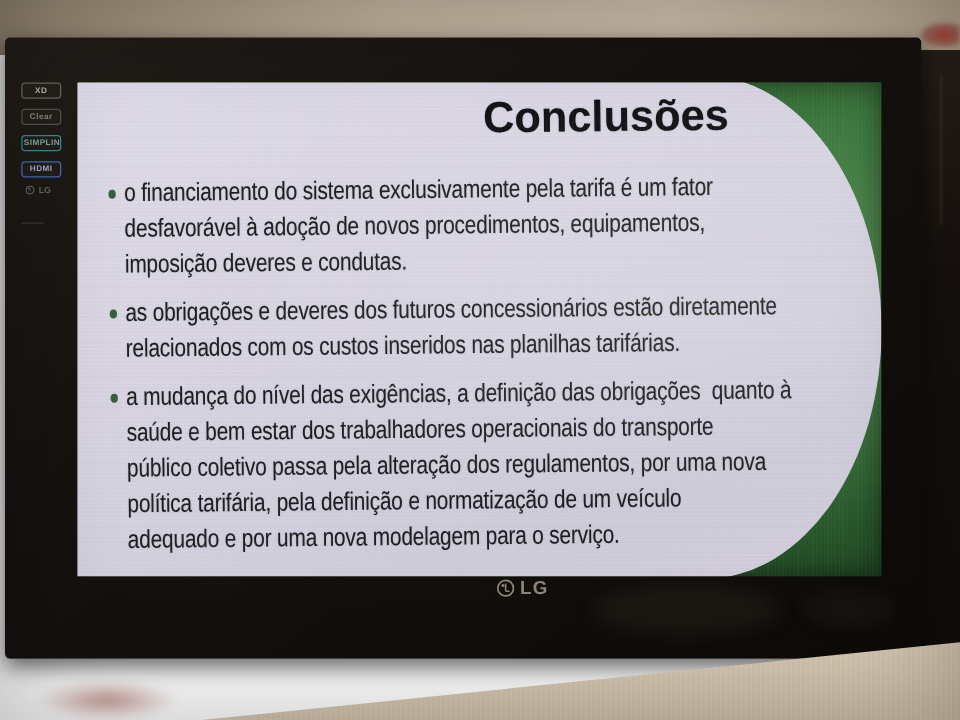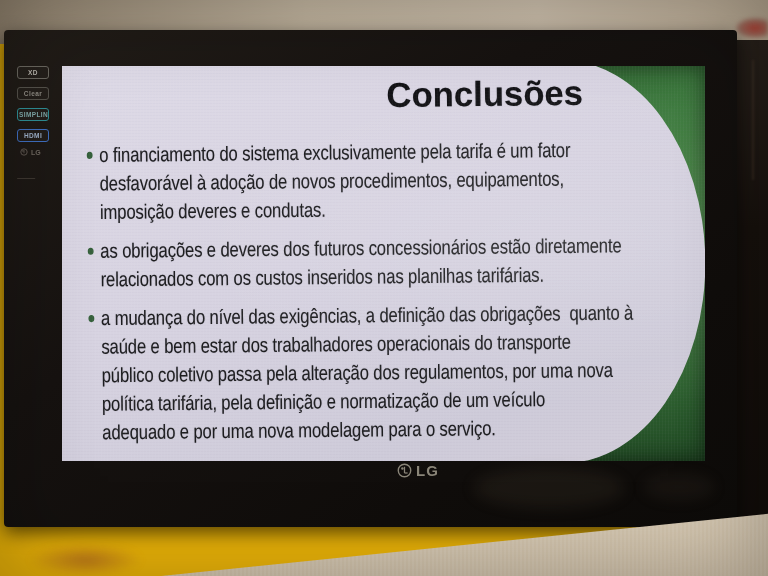--- a/index.html
+++ b/index.html
@@ -1,17 +1,17 @@
 <!DOCTYPE html>
 <html><head>
 <meta charset="utf-8">
 <style>
   html,body{margin:0;padding:0;background:#0b0908;}
   .scene{position:relative;width:768px;height:576px;overflow:hidden;
-         background:#eab308;font-family:"Liberation Sans",sans-serif;}
+         background:#ffffff;font-family:"Liberation Sans",sans-serif;}
 
   
   .wall{position:absolute;left:0;top:0;width:768px;height:44px;
         background:linear-gradient(90deg,#8f816d 0%,#bfb29d 40%,#cabdaa 70%,#b3a48e 100%);}
   .red-thing{position:absolute;left:736px;top:18px;width:32px;height:20px;
         background:radial-gradient(ellipse at 60% 50%,rgba(170,45,35,.85),rgba(120,30,25,.4) 60%,transparent 75%);
         filter:blur(2px);}
   .side-bg{position:absolute;right:0;top:40px;width:36px;height:536px;
         background:linear-gradient(180deg,#27201a 0%,#17110d 35%,#100c09 100%);}
   .side-edge{position:absolute;right:14px;top:60px;width:2px;height:120px;

